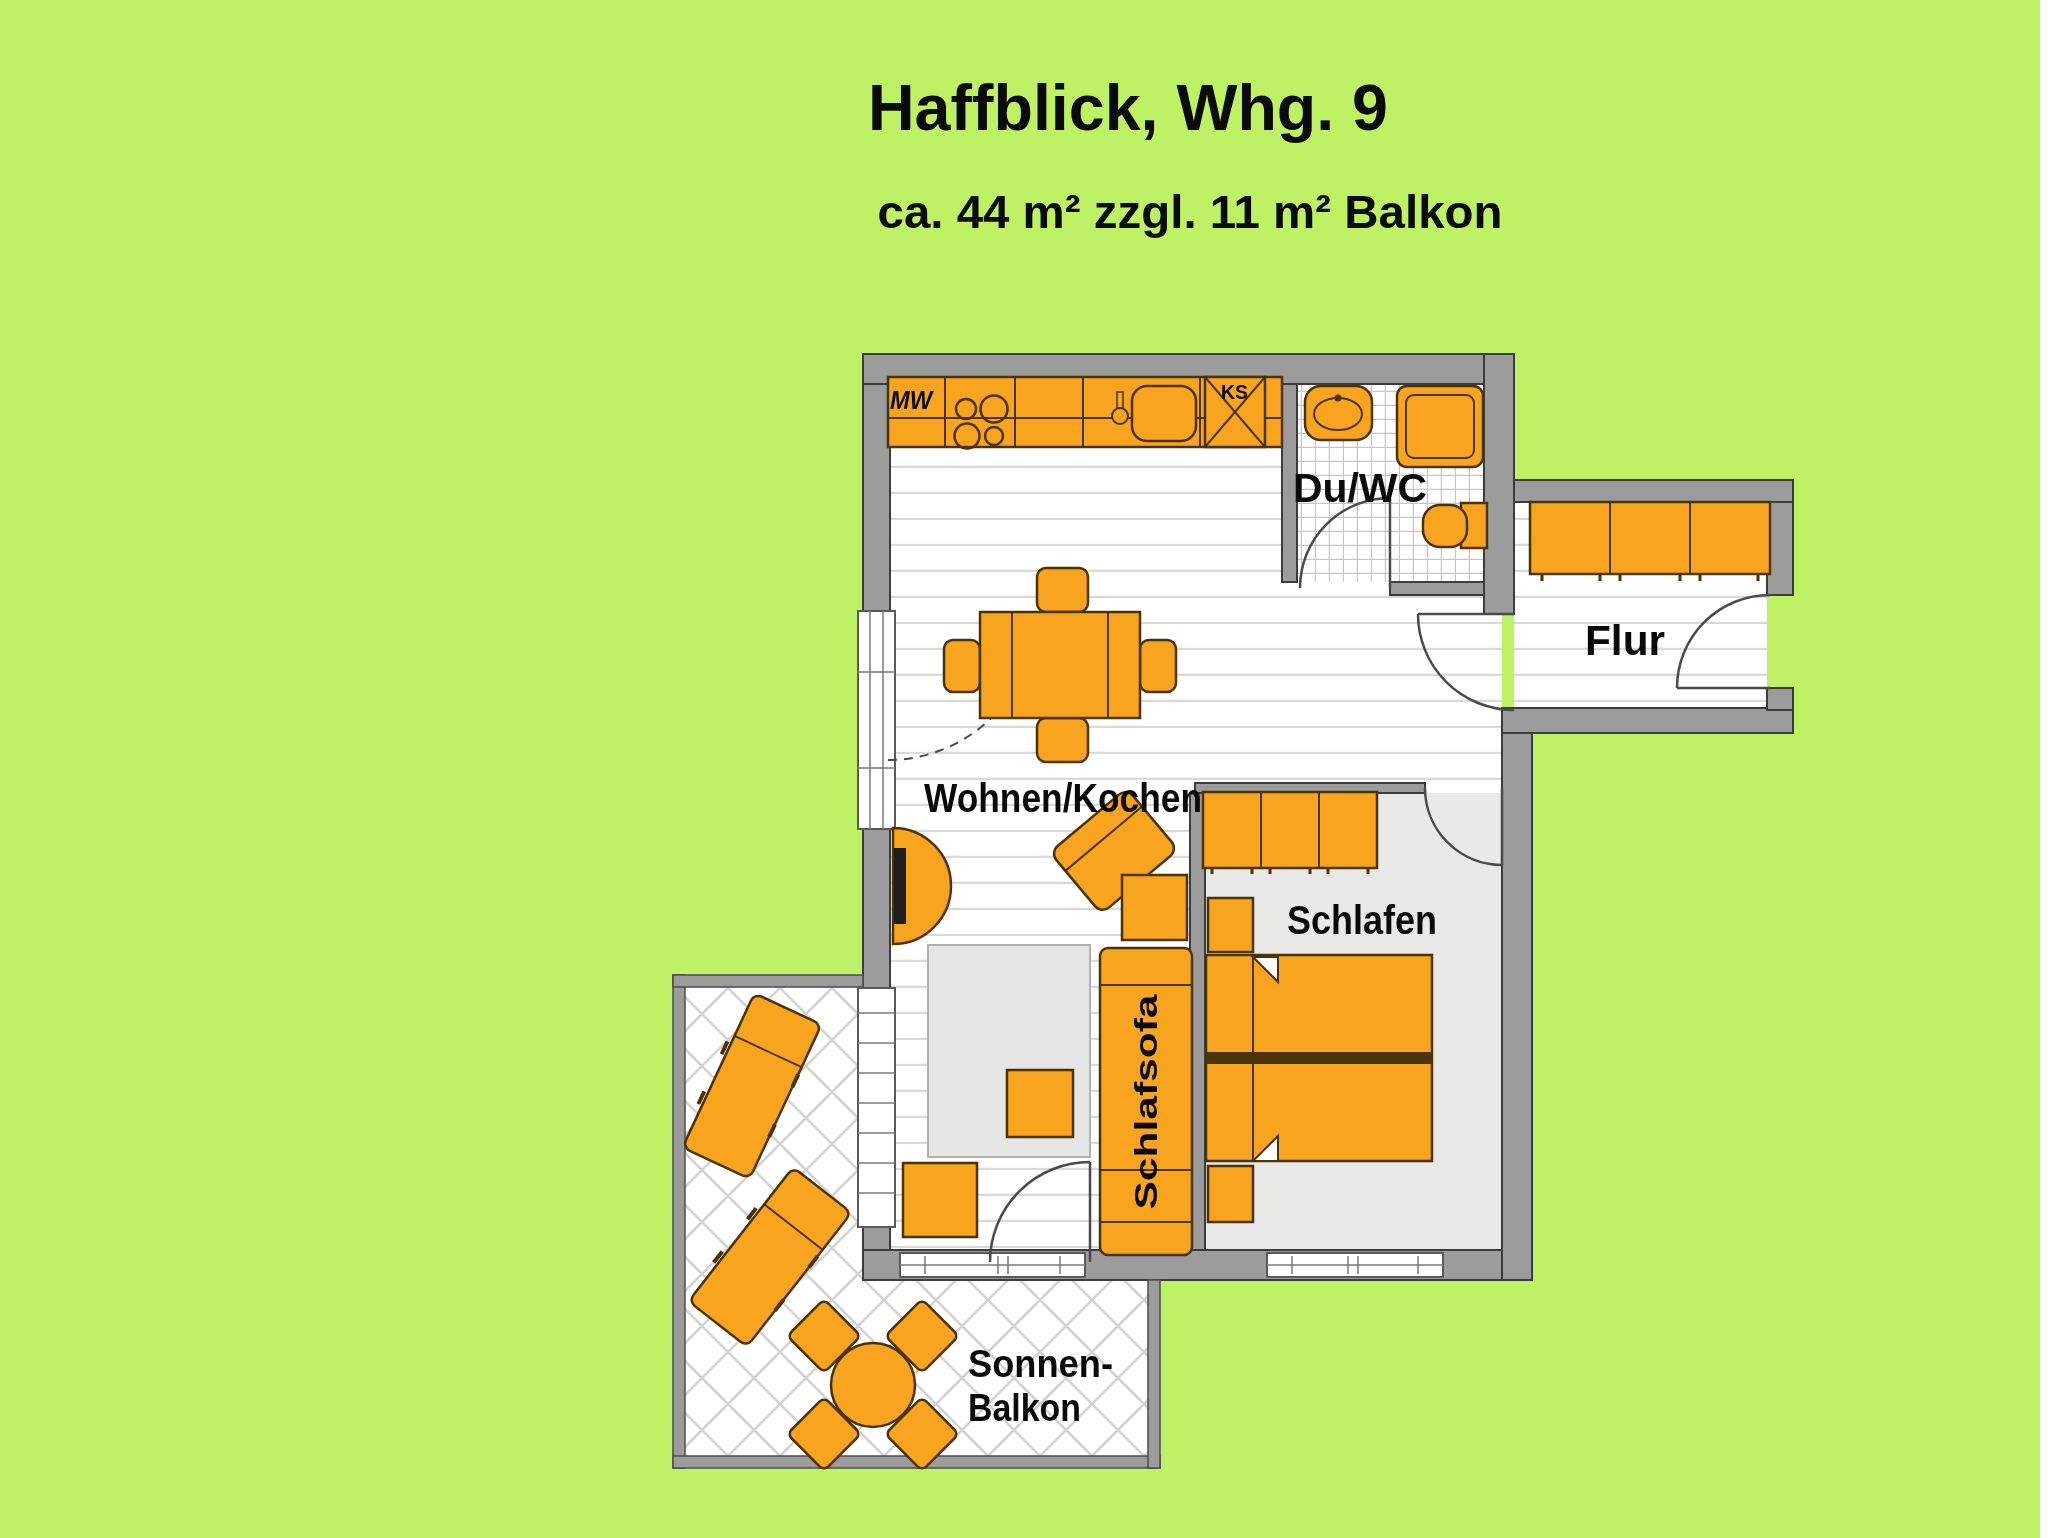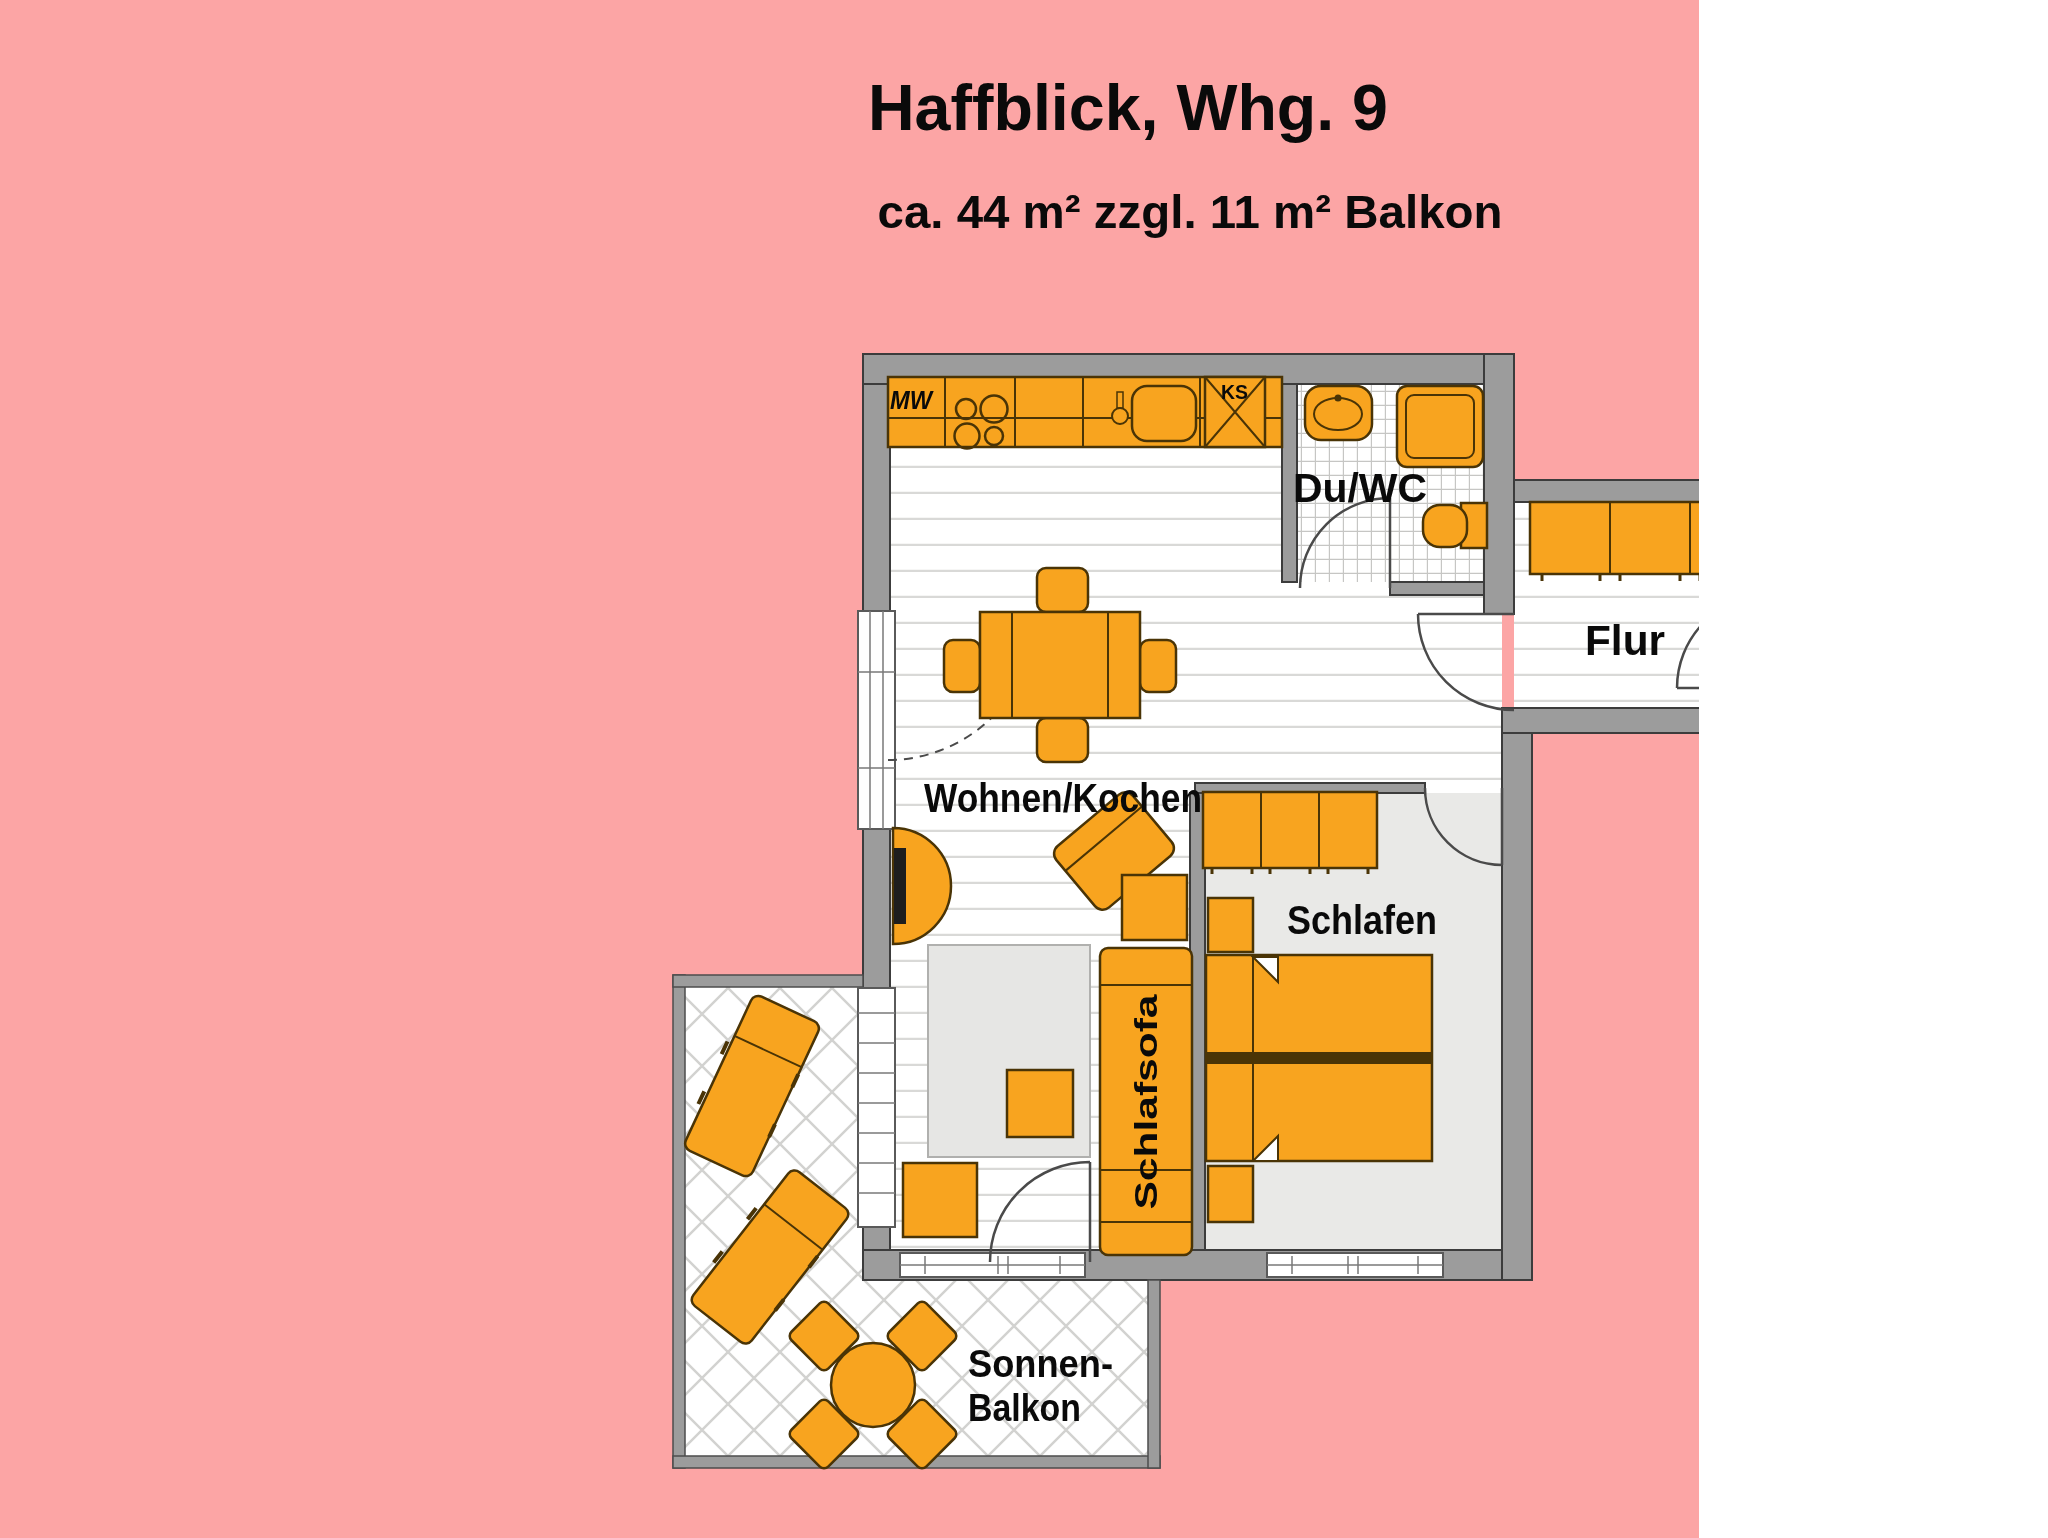--- a/index.html
+++ b/index.html
@@ -1,16 +1,16 @@
 <!DOCTYPE html>
 <html><head>
 <meta charset="utf-8">
 <style>
   html,body{margin:0;padding:0;background:#fff;}
-  .canvas{position:relative;width:1699px;height:1538px;background:#fca5a5;overflow:hidden;
+  .canvas{position:relative;width:2040px;height:1538px;background:#bef264;overflow:hidden;
           font-family:"Liberation Sans", sans-serif;}
   svg{position:absolute;left:0;top:0;}
   text{fill:#0a0a0a;font-family:"Liberation Sans", sans-serif;font-weight:bold;}
 </style>
 </head>
 <body>
 
 <div class="canvas">
 <svg width="2048" height="1538" viewBox="0 0 2048 1538">
   <defs>

